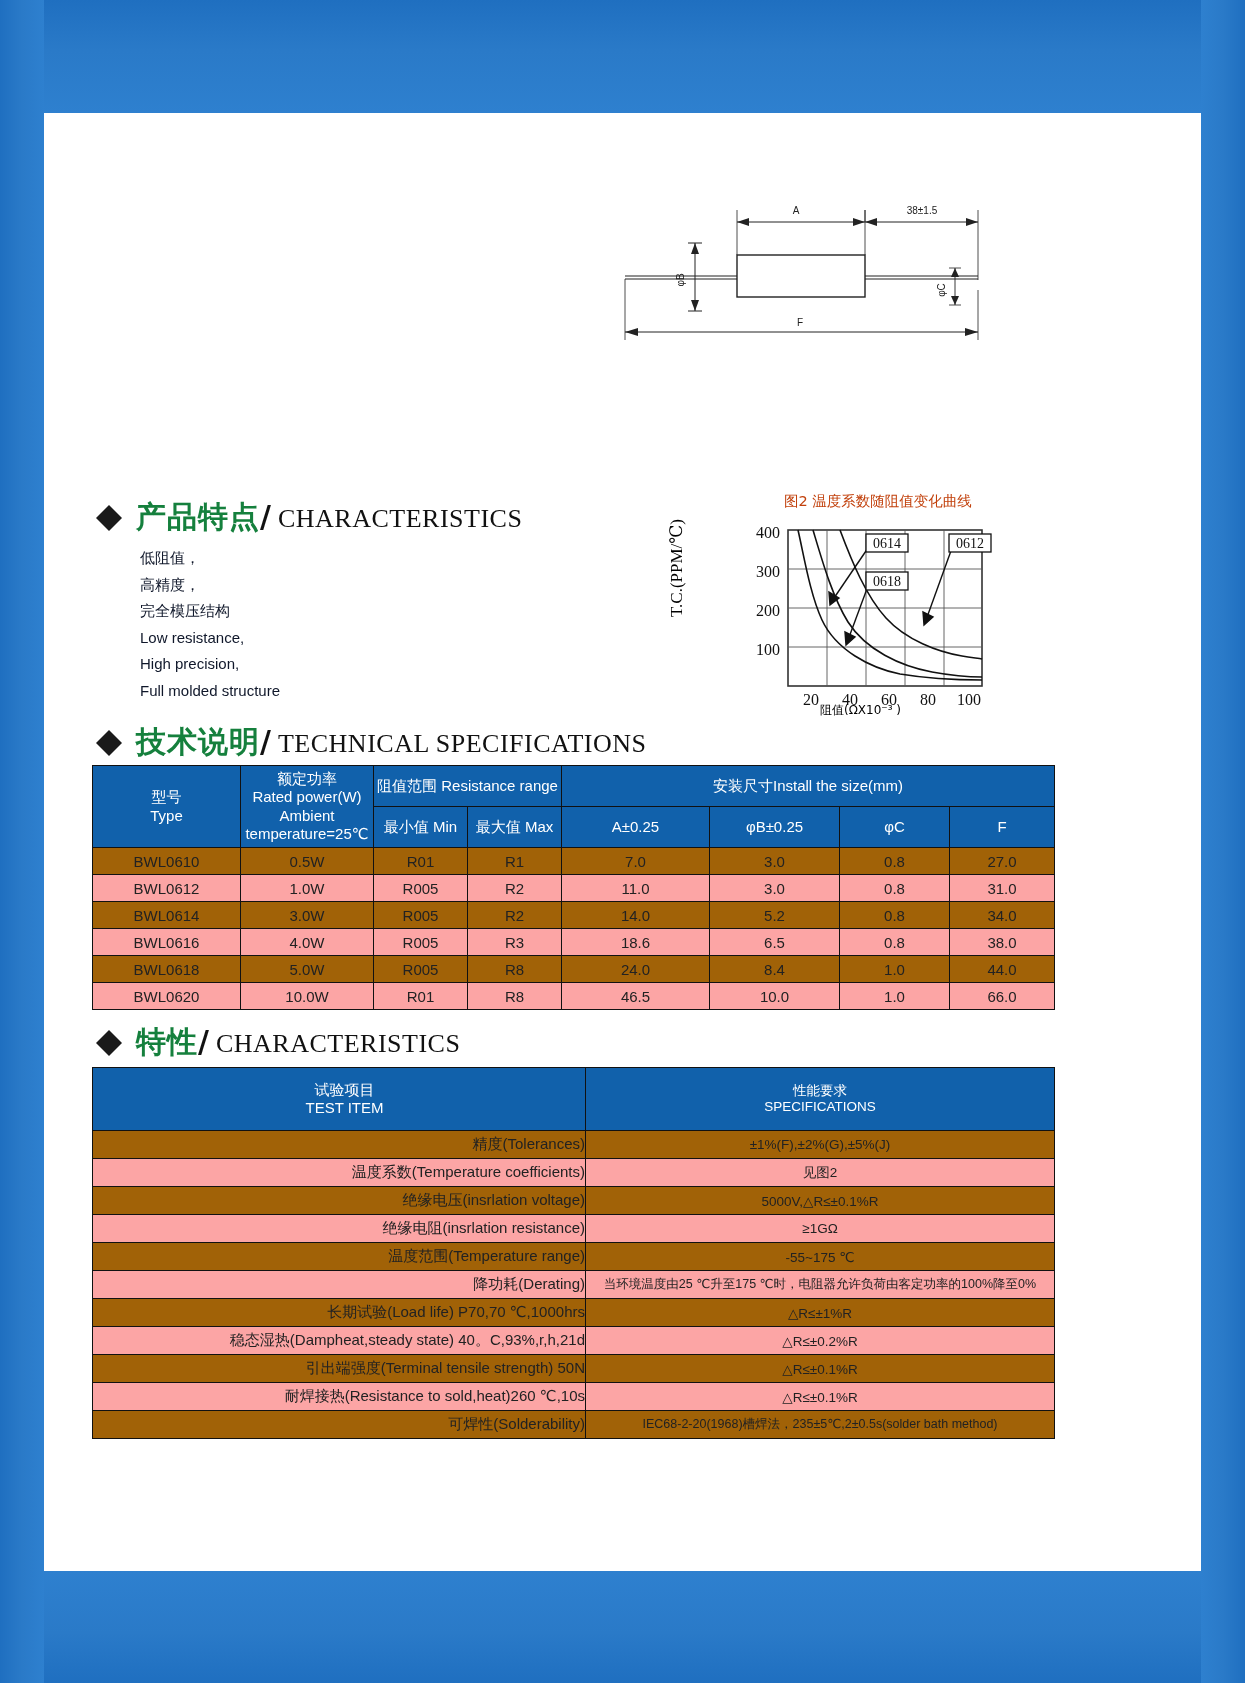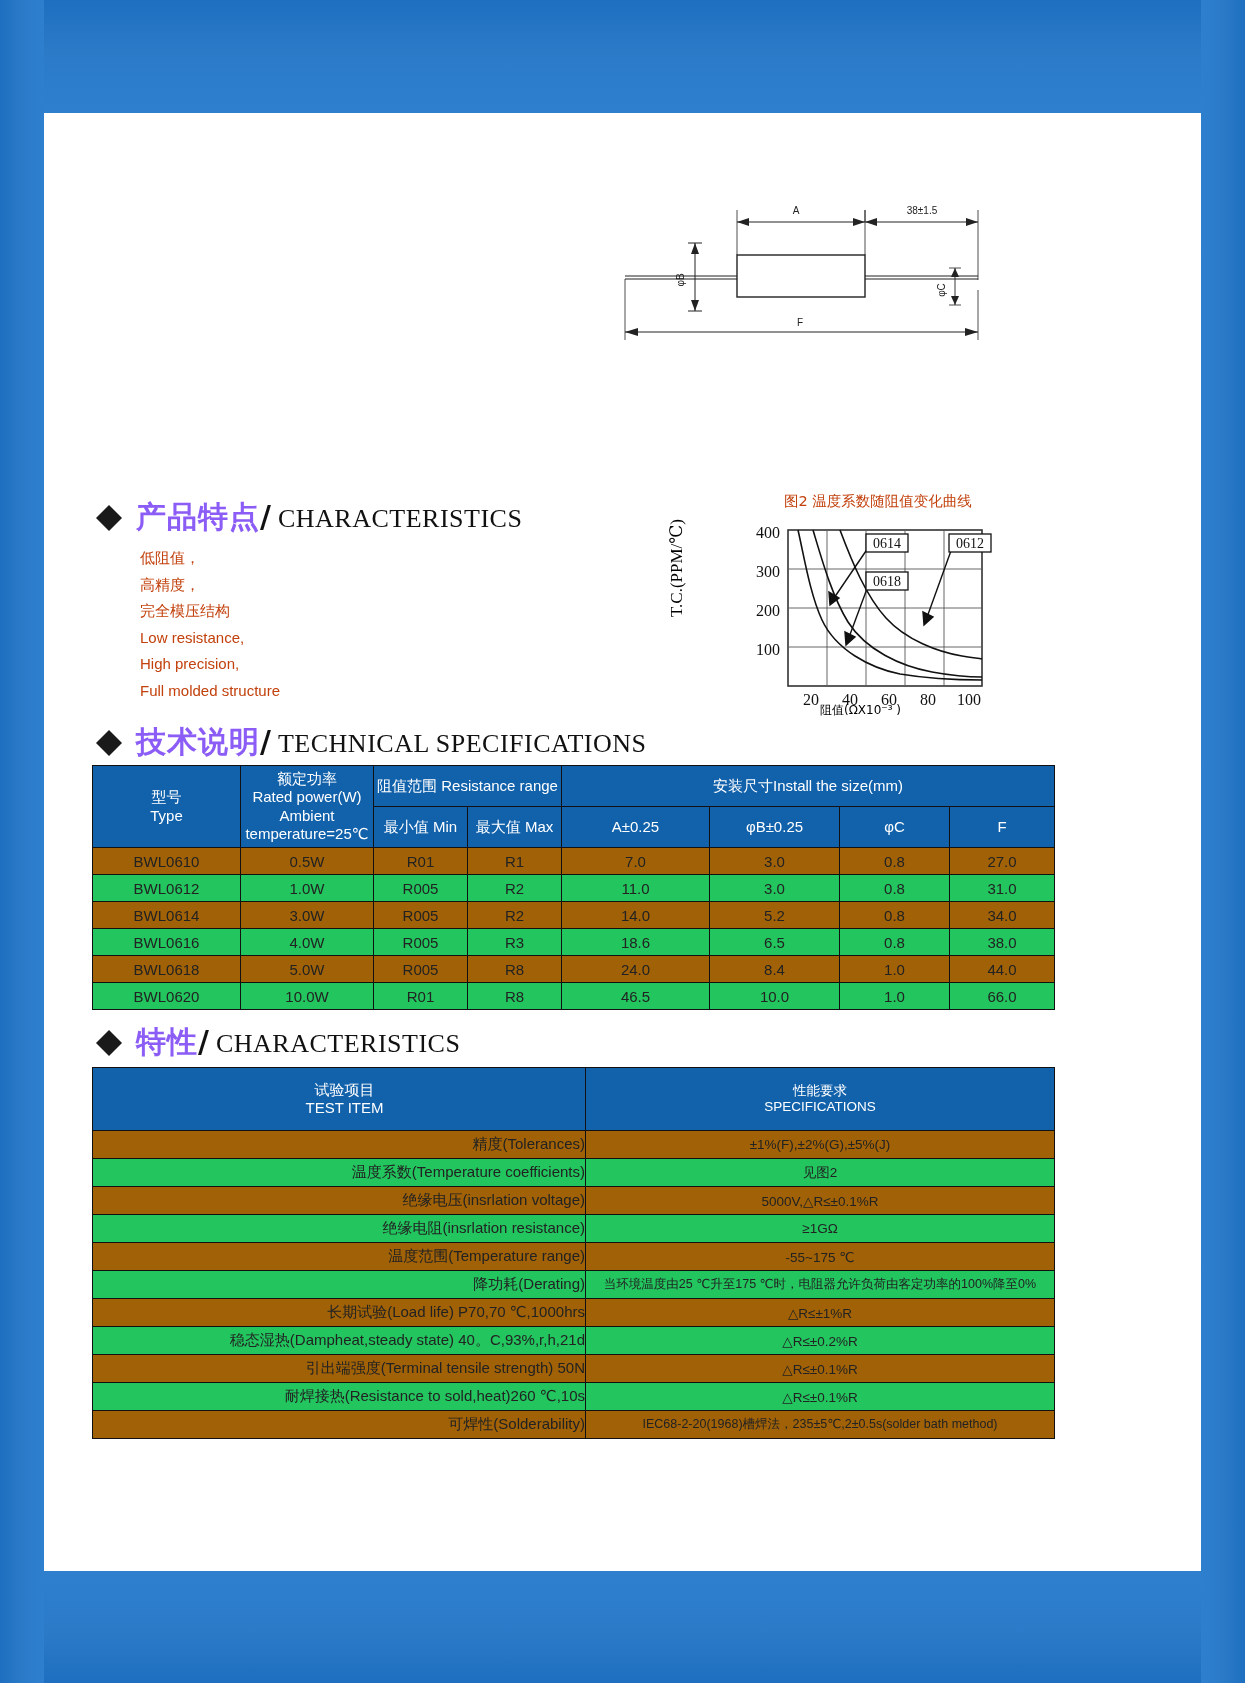--- a/index.html
+++ b/index.html
@@ -72,42 +72,42 @@
     left: -13px; top: 13px;
     width: 0; height: 0;
     border: 13px solid transparent;
     border-top-color: #1a1a1a;
   }
   .heading .cn {
     font-family: Liberation Sans, sans-serif;
     font-weight: bold;
     font-size: 30px;
     letter-spacing: 1px;
-    color: #8b5cf6;
+    color: #15803d;
   }
   .heading .slash {
     font-family: "DejaVu Sans", sans-serif;
     font-weight: bold;
     font-size: 30px;
     color: #111;
     margin-right: 7px;
   }
   .heading .en {
     font-family: "Liberation Serif", "DejaVu Serif", serif;
     font-size: 26px;
     letter-spacing: 0.5px;
     color: #111;
   }
 
   
   .features {
     position: absolute;
     left: 140px; top: 545px;
     font-size: 15px;
-    color: #c2410c;
+    color: #0f172a;
     line-height: 26.5px;
   }
   .features div { white-space: nowrap; }
 
   
   .drawing {
     position: absolute;
     left: 600px; top: 180px;
     width: 430px; height: 200px;
   }
@@ -161,21 +161,21 @@
   }
   .thead-cell {
     background: #1161ab;
     color: #ffffff;
     font-weight: normal;
     line-height: 1.22;
     font-size: 15px;
     padding: 4px 2px;
   }
   .row-odd td { background: #a16207; }
-  .row-even td { background: #22c55e; }
+  .row-even td { background: #fca5a5; }
   #specs-table {
     left: 92px; top: 1123px;
     width: 962px;
   }
   #specs-table td { height: 26px; }
   #specs-table .r-type { width: 148px; }
   #specs-table .r-pow { width: 133px; }
   #specs-table .r-min { width: 94px; }
   #specs-table .r-max { width: 94px; }
   #specs-table .r-a { width: 148px; }

